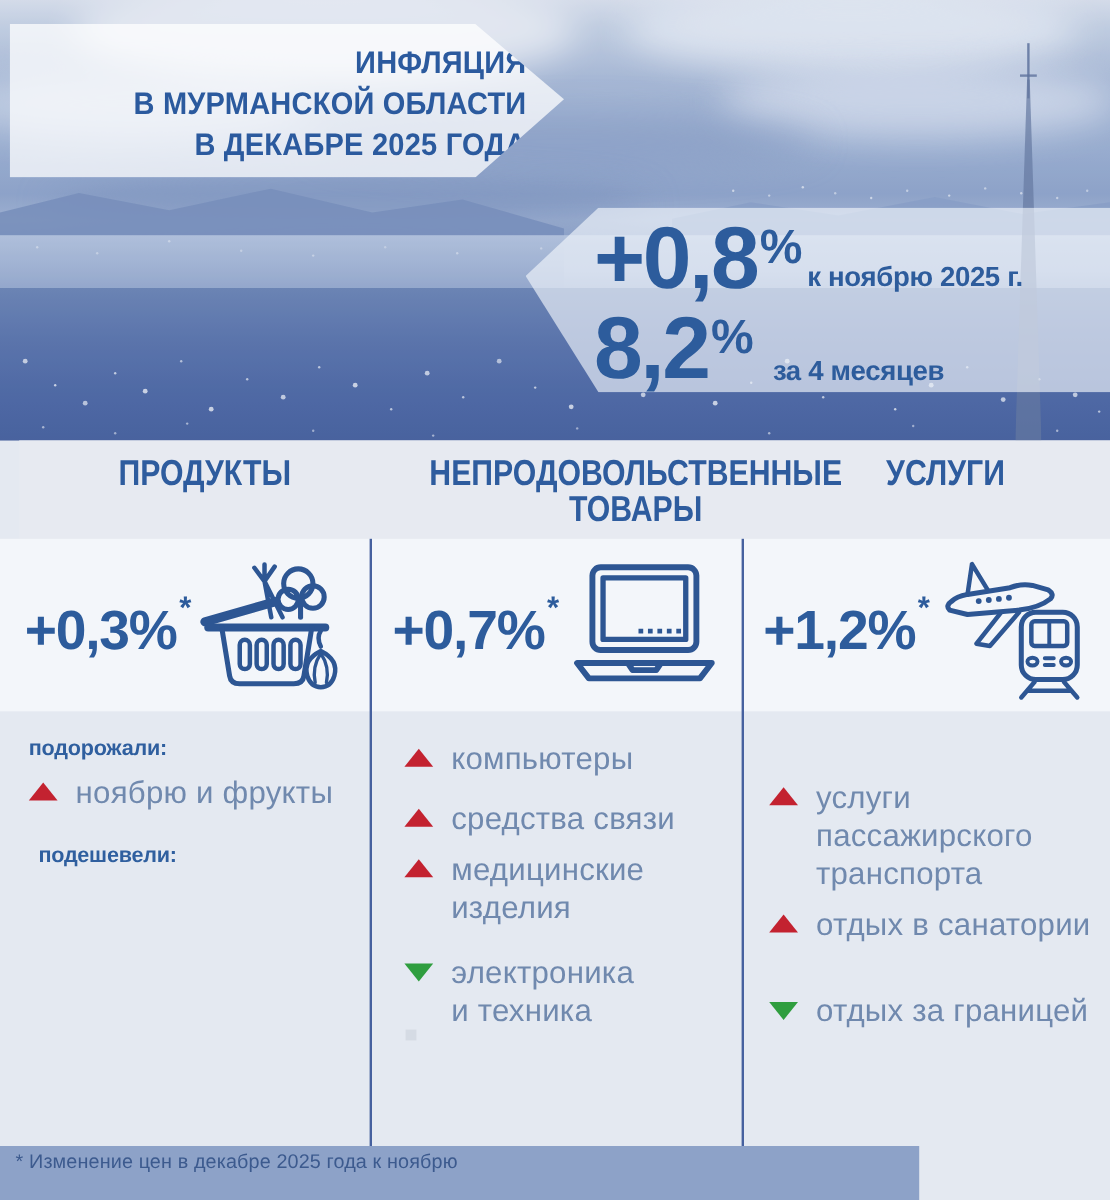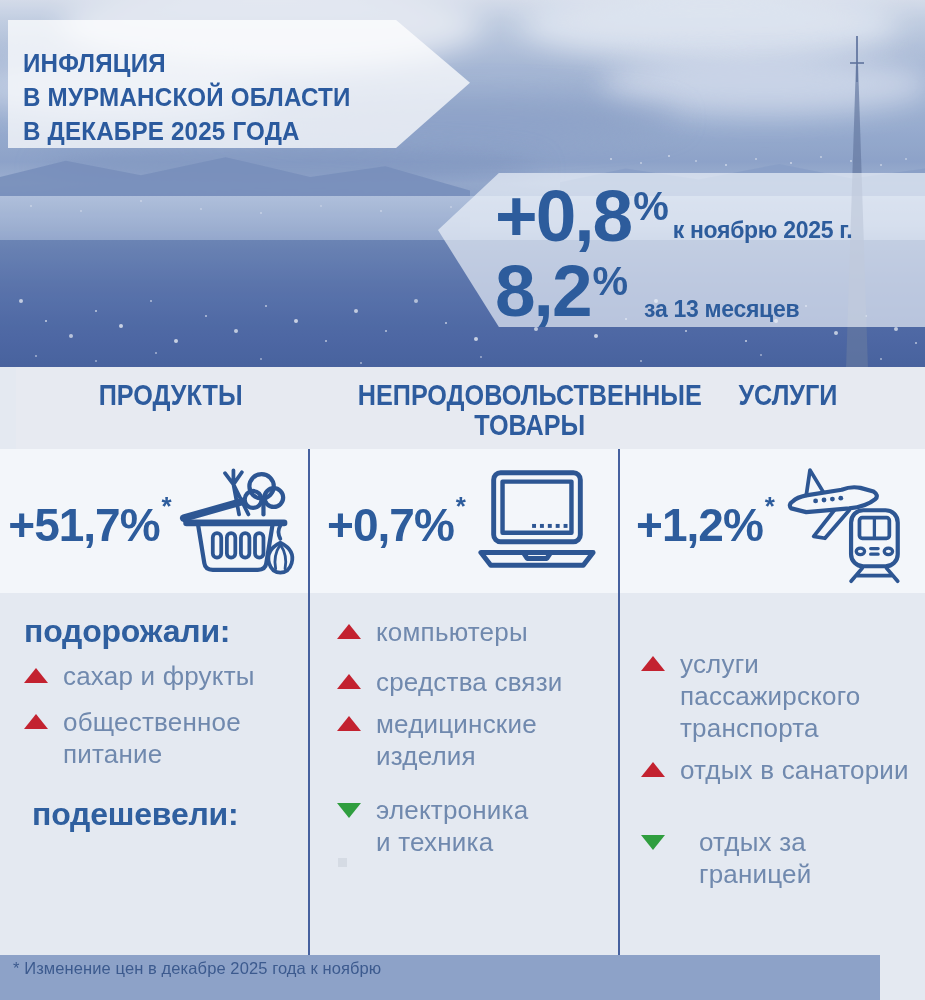--- a/index.html
+++ b/index.html
@@ -65,21 +65,21 @@
     805px 305px 0 0 rgba(255,255,255,.65),835px 332px 0 1px rgba(255,255,255,.75),865px 315px 0 0 rgba(255,255,255,.7),
     895px 328px 0 1px rgba(255,255,255,.75),915px 342px 0 0 rgba(255,255,255,.7),
     35px 355px 0 0 rgba(255,255,255,.6),95px 360px 0 0 rgba(255,255,255,.55),155px 352px 0 0 rgba(255,255,255,.6),
     260px 358px 0 0 rgba(255,255,255,.55),360px 362px 0 0 rgba(255,255,255,.6),480px 356px 0 0 rgba(255,255,255,.55),
     640px 360px 0 0 rgba(255,255,255,.6),760px 354px 0 0 rgba(255,255,255,.55),880px 358px 0 0 rgba(255,255,255,.6);}
 
   
   .title-banner{position:absolute;left:8px;top:20px;width:462px;height:128px;
     background:rgba(255,255,255,.74);
     clip-path:polygon(0 0,84% 0,100% 49%,84% 100%,0 100%);
-    padding:26px 0 0 15px;}
+    padding:15px 0 0 15px;text-align:right;}
   .title-line{display:block;font-size:26px;line-height:34px;font-weight:bold;color:#2b5a9e;
     letter-spacing:.2px;transform:scaleX(.93);transform-origin:left center;white-space:nowrap;}
   .stats-banner{position:absolute;left:438px;top:173px;width:487px;height:154px;
     background:rgba(240,244,251,.66);
     clip-path:polygon(12.5% 0,100% 0,100% 100%,12.5% 100%,0 37%);
     padding:6px 16px 0 57px;}
   .stat-row{display:flex;align-items:flex-end;line-height:1;}
   .stat-number{font-size:73px;font-weight:600;color:var(--accent-blue);letter-spacing:-2px;}
   .stat-pct{font-size:40px;font-weight:600;color:var(--accent-blue);margin-bottom:26px;margin-left:2px;}
   .stat-label{font-size:23px;font-weight:600;color:var(--accent-blue);margin-bottom:10px;margin-left:4px;letter-spacing:-.3px;}
@@ -95,21 +95,21 @@
   .c1{width:309px;} .c2{width:310px;} .c3{width:306px;flex:1;}
   .divider{position:absolute;top:449px;width:2px;height:506px;background:var(--divider);}
   .divider.d1{left:308px;} .divider.d2{left:618px;}
 
   .pcell{display:flex;align-items:center;justify-content:center;gap:8px;}
   .pvalue{font-size:46px;font-weight:600;color:var(--accent-blue);letter-spacing:-1px;white-space:nowrap;}
   .pnote{font-size:26px;font-weight:600;color:var(--accent-blue);vertical-align:26px;margin-left:2px;}
   .picon svg{display:block;}
 
   .lcell{padding-left:24px;}
-  .group-label{font-size:32px;font-weight:bold;color:#2f5f9f;letter-spacing:-.2px;}
+  .group-label{font-size:18px;font-weight:bold;color:#2f5f9f;letter-spacing:-.2px;}
   .li{display:flex;align-items:flex-start;}
   .tri{flex:0 0 24px;height:16px;margin-right:15px;margin-top:8px;position:relative;}
   .tri.up::before{content:"";position:absolute;left:0;top:0;border-left:12px solid transparent;
     border-right:12px solid transparent;border-bottom:15px solid var(--up-red);}
   .tri.down::before{content:"";position:absolute;left:0;top:1px;border-left:12px solid transparent;
     border-right:12px solid transparent;border-top:15px solid var(--down-green);}
   .item-text{font-size:26px;color:var(--light-text);line-height:32px;white-space:pre-line;letter-spacing:.2px;}
   .stray-mark{position:absolute;left:338px;top:858px;width:9px;height:9px;background:#c9cfd9;opacity:.55;}
 
   
@@ -119,24 +119,24 @@
   .lcell.c1 .group-label.down{margin-top:26px;margin-left:8px;}
   .lcell.c1 .li.i3{margin-top:10px;}
   
   .lcell.c2{padding-top:23px;padding-left:28px;}
   .lcell.c2 .li.i2{margin-top:18px;}
   .lcell.c2 .li.i3{margin-top:10px;}
   .lcell.c2 .li.i4{margin-top:22px;}
   
   .lcell.c3{padding-top:55px;padding-left:22px;}
   .lcell.c3 .li.i2{margin-top:10px;}
-  .lcell.c3 .li.i3{margin-top:40px;gap:19px;}
-
-  
-  .footer{position:absolute;left:0;top:955px;width:880px;height:45px;background:var(--footer-bg);
+  .lcell.c3 .li.i3{margin-top:40px;}
+
+  
+  .footer{position:absolute;left:0;top:955px;width:766px;height:45px;background:var(--footer-bg);
     padding:3px 0 0 13px;}
   .footer div{font-size:16.5px;line-height:20px;color:var(--footer-text);letter-spacing:.1px;}
 </style>
 </head>
 <body>
 
 <div class="page">
 
   <div class="hero">
     <div class="cloud c1"></div>
@@ -166,34 +166,34 @@
 
     <div class="stats-banner">
       <div class="stat-row monthly">
         <span class="stat-number">+0,8</span>
         <span class="stat-pct">%</span>
         <span class="stat-label">к ноябрю 2025 г.</span>
       </div>
       <div class="stat-row annual">
         <span class="stat-number">8,2</span>
         <span class="stat-pct">%</span>
-        <span class="stat-label">за 13 месяцев</span>
+        <span class="stat-label">за 4 месяцев</span>
       </div>
     </div>
   </div>
 
   <div class="cols-header">
     <div class="col-title c1"><span>ПРОДУКТЫ</span></div>
     <div class="col-title c2"><span>НЕПРОДОВОЛЬСТВЕННЫЕ ТОВАРЫ</span></div>
     <div class="col-title c3"><span>УСЛУГИ</span></div>
   </div>
 
   <div class="percent-row">
     <div class="pcell c1">
-      <span class="pvalue"><span>+51,7%</span><span class="pnote">*</span></span>
+      <span class="pvalue"><span>+0,3%</span><span class="pnote">*</span></span>
       <span class="picon">
         <svg width="122" height="122" viewBox="0 0 130 130" fill="none" stroke="#2d5693" stroke-width="4.5" stroke-linecap="round" stroke-linejoin="round">
           <path d="M64 58 L58 26 M58 26 L49 14 M58 26 L58 11 M58 26 L67 13 M74 58 L58 26" stroke-width="4"></path>
           <circle cx="88" cy="28" r="13"></circle>
             <circle cx="101" cy="40" r="10"></circle>
             <circle cx="79" cy="42" r="9"></circle>
           <path d="M90 41 L90 58"></path>
           <path d="M5 62 L68 44" stroke-width="8"></path>
           <path d="M8 67 H112" stroke-width="7"></path>
           <path d="M20 67 L27 110 Q28 117 36 117 L84 117 Q92 117 93 110 L100 67"></path>
@@ -248,26 +248,21 @@
         </svg>
       </span>
     </div>
   </div>
 
   <div class="lists-row">
     <div class="lcell c1">
       <div class="group-label up">подорожали:</div>
       <div class="li i1">
         <span class="tri up"></span>
-        <span class="item-text">сахар и фрукты</span>
-      </div>
-      <div class="li i2">
-        <span class="tri up"></span>
-        <span class="item-text">общественное
-питание</span>
+        <span class="item-text">ноябрю и фрукты</span>
       </div>
       <div class="group-label down">подешевели:</div>
     </div>
     <div class="lcell c2">
       <div class="li i1">
         <span class="tri up"></span>
         <span class="item-text">компьютеры</span>
       </div>
       <div class="li i2">
         <span class="tri up"></span>

